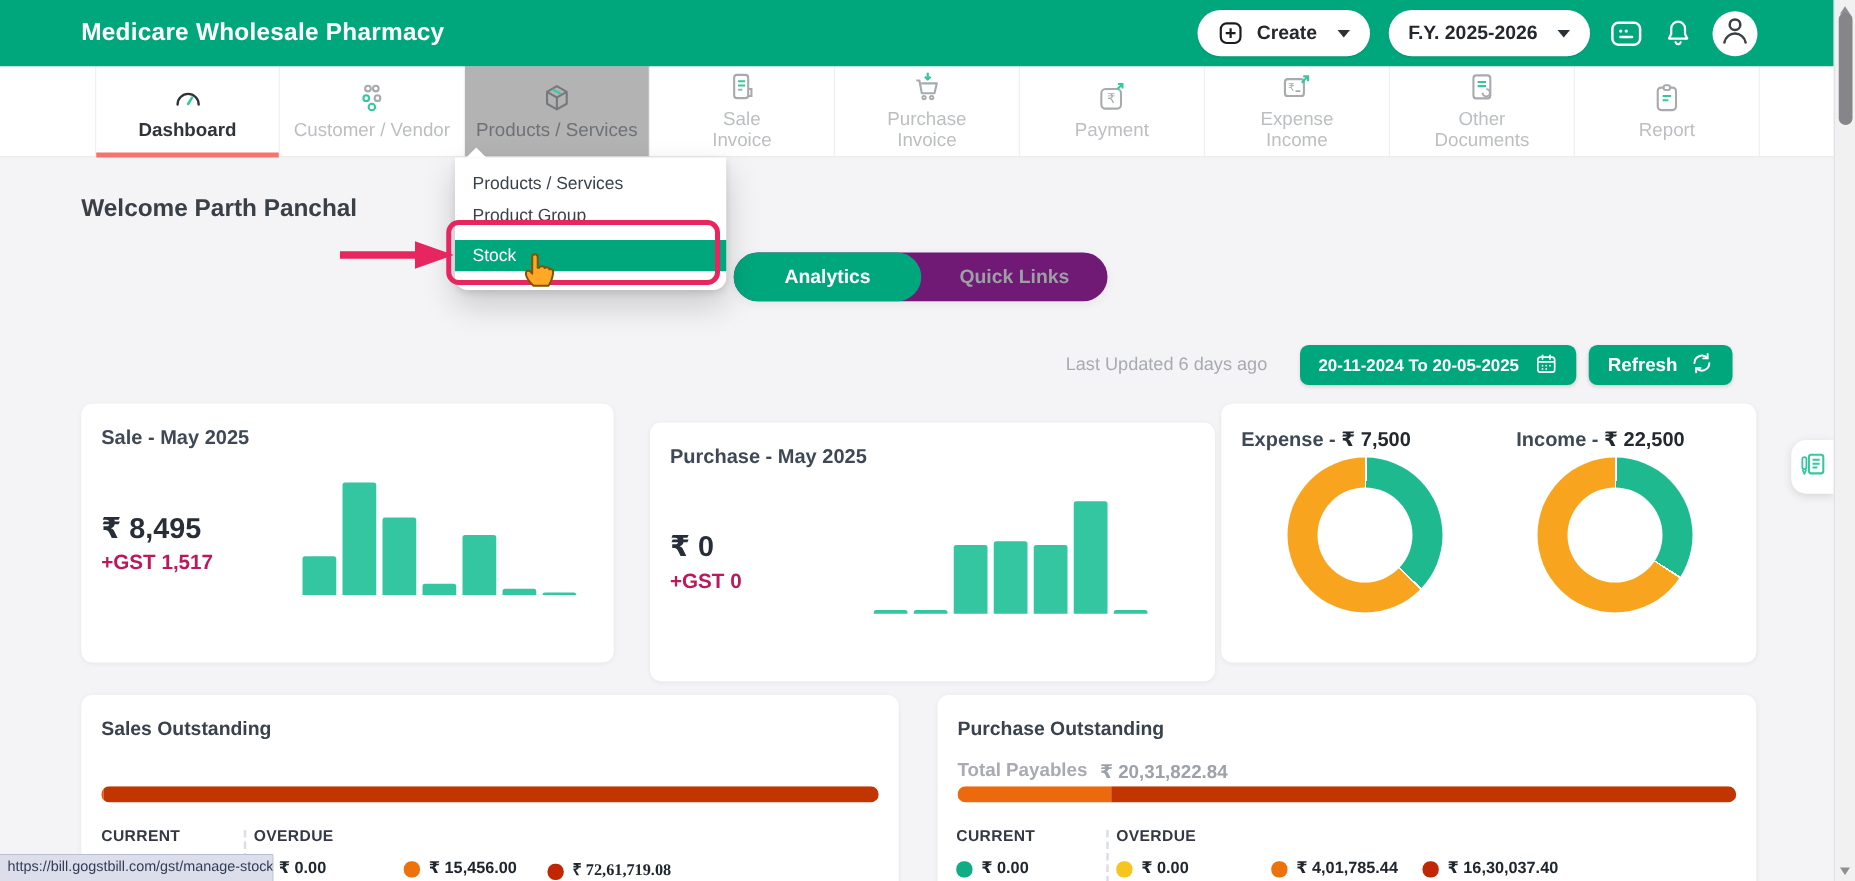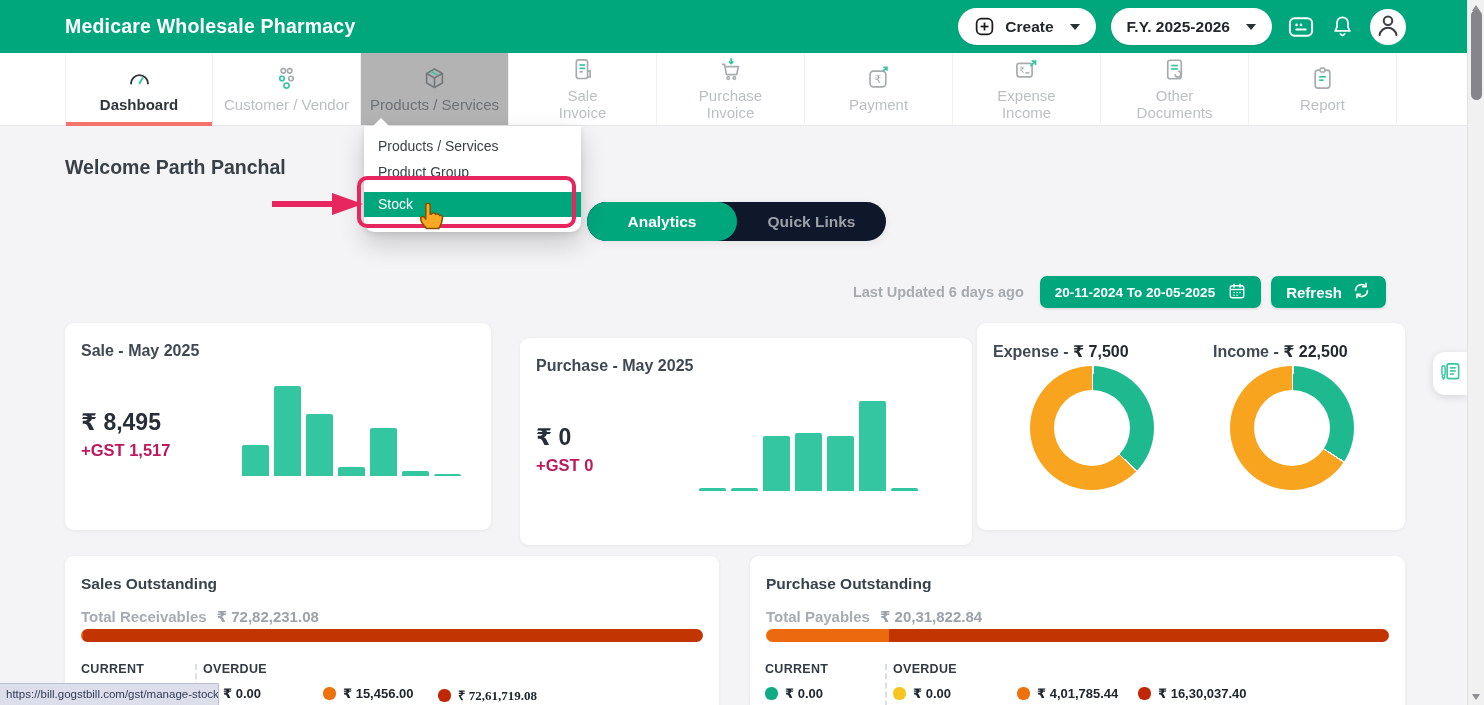--- a/index.html
+++ b/index.html
@@ -13,45 +13,45 @@
   .pill { background:#fff; border-radius:20px; height:37px; display:flex; align-items:center; padding:0 16px; font-size:15.5px; font-weight:bold; color:#24282c; box-shadow:0 1px 2px rgba(0,0,0,.10); cursor:pointer; }
   .pill .plus-ic { margin-right:10px; display:flex; }
   .caret { width:0; height:0; border-left:5.5px solid transparent; border-right:5.5px solid transparent; border-top:6.5px solid #2c3136; margin-left:16px; }
   .icon-btn { display:flex; align-items:center; cursor:pointer; }
   .avatar { width:36px; height:36px; border-radius:50%; background:#fff; display:flex; align-items:center; justify-content:center; cursor:pointer; }
 
   
   .navbar { position:absolute; top:53px; left:0; width:1467px; height:73px; background:#fff; border-bottom:1px solid #e7e7e9; z-index:4; }
   .tabs { margin-left:65px; display:flex; height:100%; }
   .tab { width:148px; border-right:1px solid #f0f0f1; display:flex; flex-direction:column; align-items:center; justify-content:center; gap:5px; position:relative; color:#bcbfc1; font-size:15px; text-align:center; line-height:1.12; cursor:pointer; }
-  .tab:first-child { border-left:1px solid #f0f0f1; }
+  .tab:first-child { border-left:1px solid #f0f0f1;margin-left:11px; }
   .tab.current { color:#2f3439; font-weight:bold; }
   .tab.current::after { content:""; position:absolute; left:0; right:0; bottom:-1px; height:4px; background:#f4746b; }
   .tab.hover { background:#b3b3b3; color:#6e7276; }
   .tab .nav-ic { height:27px; display:flex; align-items:center; }
 
   
   .dropdown { position:absolute; left:364px; top:126px; width:217px; background:#fff; border-radius:0 0 10px 10px; box-shadow:0 12px 26px rgba(0,0,0,.18), 0 2px 6px rgba(0,0,0,.10); padding:7px 0 15px; z-index:30; }
   .dropdown::before { content:""; position:absolute; top:-8px; left:9px; border-left:8px solid transparent; border-right:8px solid transparent; border-bottom:8px solid #fff; }
   .dd-item { height:26px; line-height:26px; padding-left:14px; font-size:14px; color:#39424b; cursor:pointer; }
   .dd-stock { margin-top:7px; height:25px; line-height:25px; background:#00a77d; color:#fff; padding-left:14px; font-size:14px; cursor:pointer; }
 
   .red-box { position:absolute; left:357px; top:176px; width:219px; height:52px; border:4.5px solid #e7255f; border-radius:10px; z-index:40; pointer-events:none; }
   .anno-arrow { position:absolute; left:270px; top:191px; z-index:40; }
   .hand { position:absolute; left:416px; top:197px; z-index:45; }
 
   
   .welcome { position:absolute; left:65px; top:156px; font-size:19.5px; font-weight:bold; color:#3a4047; }
-  .toggle-wrap { position:absolute; left:587px; top:202px; width:299px; height:39px; background:#0f172a; border-radius:20px; box-shadow:0 2px 8px rgba(40,40,70,.07); display:flex; align-items:center; z-index:10; }
+  .toggle-wrap { position:absolute; left:587px; top:202px; width:299px; height:39px; background:#701a75; border-radius:20px; box-shadow:0 2px 8px rgba(40,40,70,.07); display:flex; align-items:center; z-index:10; }
   .toggle-active { width:150px; height:39px; border-radius:20px; background:#00a77d; color:#fff; font-weight:bold; font-size:15.5px; display:flex; align-items:center; justify-content:center; cursor:pointer; }
   .toggle-inactive { flex:1; text-align:center; color:#9aa0a5; font-size:15.5px; font-weight:bold; cursor:pointer; }
 
   
   .updated-row { position:absolute; top:276px; left:0; width:1467px; display:flex; justify-content:flex-end; align-items:center; gap:10px; padding-right:81px; }
-  .updated-text { color:#a7abb0; font-size:14.5px; font-weight:bold; margin-right:6px; }
+  .updated-text { color:#a7abb0; font-size:14.5px; font-weight:normal; margin-right:16px; }
   .btn-green { height:32px; background:#00a77d; border-radius:7px; color:#fff; display:flex; align-items:center; font-weight:bold; cursor:pointer; box-shadow:0 1px 3px rgba(0,0,0,.12); }
   .btn-date { padding:0 15px; font-size:13.5px; gap:13px; }
   .btn-refresh { padding:0 15px; font-size:15px; gap:10px; }
 
   
   .card { position:absolute; background:#fff; border-radius:9px; box-shadow:0 1px 4px rgba(35,35,60,.06);padding-left:12px; }
   #card-sale { left:65px; top:323px; width:426px; height:207px; }
   #card-purchase { left:520px; top:338px; width:452px; height:207px; }
   #card-donuts { left:977px; top:323px; width:428px; height:207px; }
   .card-title { position:absolute; left:16px; top:19px; font-size:16px; font-weight:bold; color:#3f4956; }
@@ -70,21 +70,21 @@
   
   #card-sales-out { left:65px; top:556px; width:654px; height:190px; }
   #card-purchase-out { left:750px; top:556px; width:655px; height:190px; }
   .out-title { position:absolute; left:16px; top:19px; font-size:15.5px; font-weight:bold; color:#39424d; }
   .out-total { position:absolute; left:16px; top:52px; font-size:15px; font-weight:bold; color:#a8abb2; display:flex; gap:10px; }
   .out-total .val { color:#9da1a9; }
   .out-bar { position:absolute; left:16px; top:73px; height:13px; border-radius:7px; overflow:hidden; display:flex; width:calc(100% - 32px); }
   .out-bar .seg { height:100%; }
   .col-hdr { position:absolute; top:106px; font-size:12.5px; font-weight:bold; color:#333a45; letter-spacing:.3px; }
   .dash-div { position:absolute; top:108px; height:52px; border-left:2px dashed #dcdee2; }
-  .dot-item { position:absolute; top:130px; display:flex; align-items:center; gap:7px; font-size:13px; font-weight:bold; color:#20262d; }
+  .dot-item { position:absolute; top:130px; display:flex; align-items:flex-end; gap:7px; font-size:13px; font-weight:bold; color:#20262d; }
   .dot { width:13px; height:13px; border-radius:6px; flex:0 0 auto; }
 
   
   .statusbar { position:absolute; left:0; top:683px; width:219px; height:22px; background:#dcdfeb; border:1px solid #b9bed3; border-left:none; border-bottom:none; border-top-right-radius:2px; color:#333c55; font-size:11.5px; line-height:20px; padding-left:6px; z-index:60; white-space:nowrap; overflow:hidden; }
   .float-widget { position:absolute; left:1433px; top:352px; width:34px; height:43px; background:#fff; border-radius:12px 0 0 12px; box-shadow:0 2px 8px rgba(0,0,0,.12); display:flex; align-items:center; justify-content:center; z-index:20; cursor:pointer; }
   .scrollbar { position:absolute; right:0; top:0; width:17px; height:705px; background:#f1f1f2; border-left:1px solid #e2e2e4; z-index:100; }
   .sb-thumb { position:absolute; left:3px; top:10px; width:11px; height:90px; background:#85858a; border-radius:6px; }
   .sb-up { position:absolute; left:4px; top:5px; width:0; height:0; border-left:4.5px solid transparent; border-right:4.5px solid transparent; border-bottom:6px solid #8e8e93; }
   .sb-down { position:absolute; left:4px; bottom:5px; width:0; height:0; border-left:4.5px solid transparent; border-right:4.5px solid transparent; border-top:6px solid #8e8e93; }
 </style>
@@ -326,24 +326,20 @@
     <div class="donut" id="donut-expense" style="left: 53px; background: conic-gradient(rgb(255, 255, 255) 0deg, rgb(255, 255, 255) 1.6deg, rgb(30, 185, 142) 1.6deg, rgb(30, 185, 142) 133.2deg, rgb(255, 255, 255) 133.2deg, rgb(255, 255, 255) 134.8deg, rgb(248, 164, 30) 134.8deg, rgb(248, 164, 30) 360deg);">
         <div class="hole"></div>
       </div>
     <div class="donut" id="donut-income" style="left: 253px; background: conic-gradient(rgb(255, 255, 255) 0deg, rgb(255, 255, 255) 1.6deg, rgb(30, 185, 142) 1.6deg, rgb(30, 185, 142) 122.4deg, rgb(255, 255, 255) 122.4deg, rgb(255, 255, 255) 124deg, rgb(248, 164, 30) 124deg, rgb(248, 164, 30) 360deg);">
         <div class="hole"></div>
       </div>
   </div>
 
   <div class="card" id="card-sales-out">
     <div class="out-title">Sales Outstanding</div>
-    <div class="out-total">
-      <span>Total Receivables</span>
-      <span class="val">₹ 72,82,231.08</span>
-    </div>
     <div class="out-bar" id="bar-sales-out">
         <div class="seg" style="width: 0.3%; background: rgb(232, 89, 11);"></div>
         <div class="seg" style="width: 99.7%; background: rgb(194, 53, 1);"></div>
       </div>
     <div class="col-hdr" style="left:16px;">CURRENT</div>
     <div class="col-hdr" style="left:138px;">OVERDUE</div>
     <div class="dash-div" style="left:130px;"></div>
     <div id="sales-out-items">
         <div class="dot-item" style="left: 138px;">
           <span class="dot" style="background: rgb(246, 197, 31);"></span>

